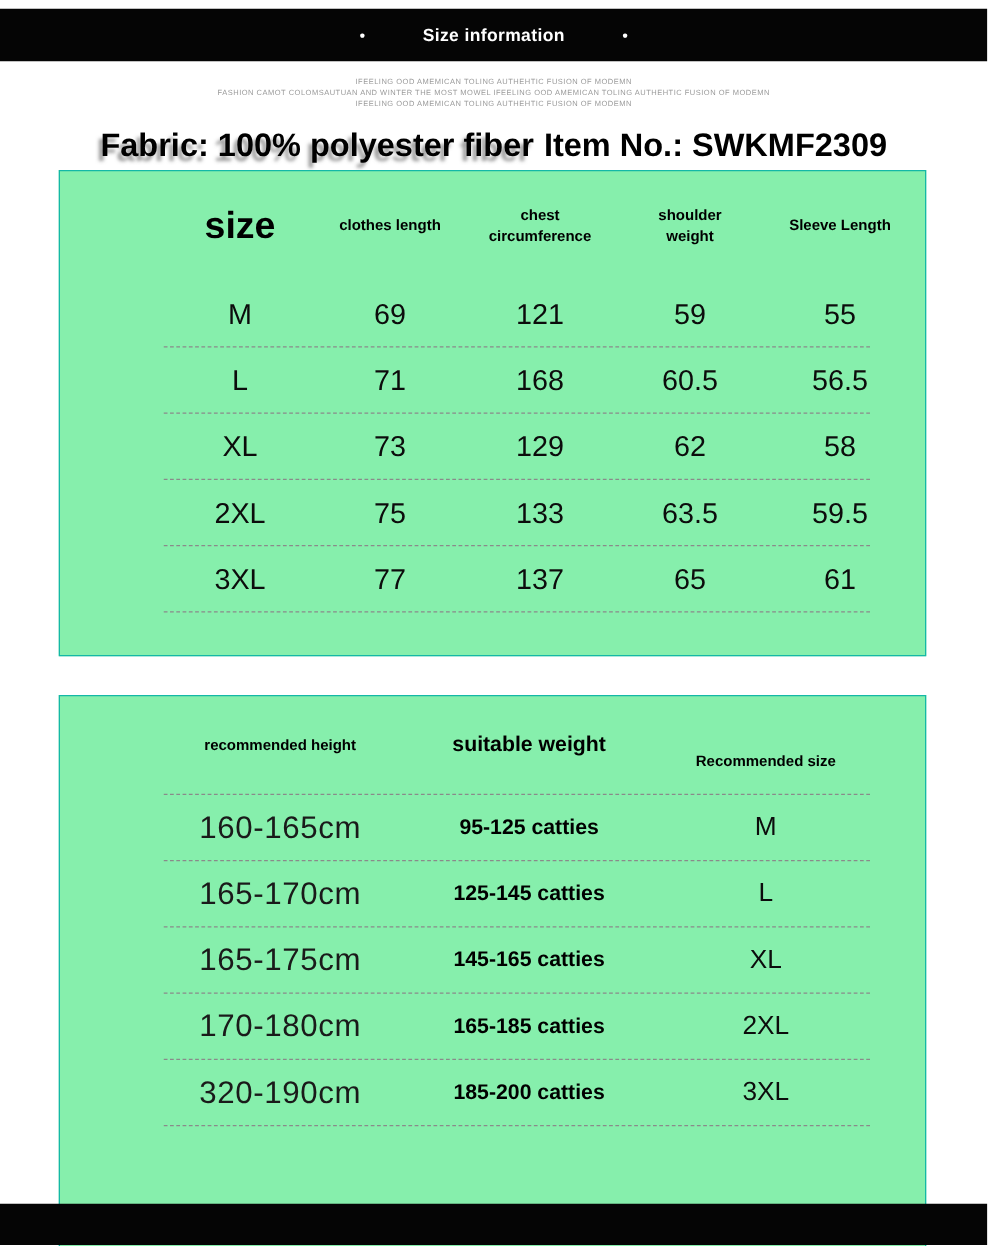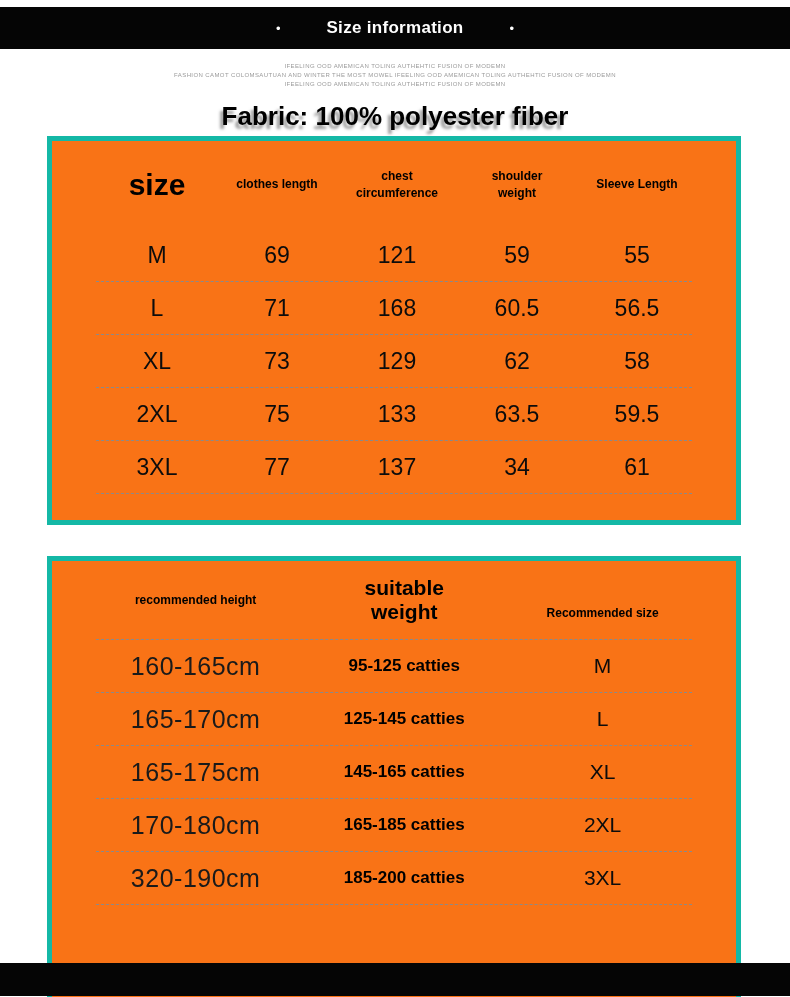--- a/index.html
+++ b/index.html
@@ -9,42 +9,42 @@
     position:relative; width:790px; height:997px; background:#ffffff;
     overflow:hidden; margin:0 auto;
   }
 
   
   .top-bar {
     position:absolute; top:7px; left:0; width:790px; height:42px;
     background:#050505; color:#ffffff;
     display:flex; align-items:center; justify-content:center; gap:46px;
   }
-  .top-title { font-size:17px; font-weight:700; letter-spacing:0.3px; }
+  .top-title { font-size:14px; font-weight:700; letter-spacing:0.3px; }
   .dot { font-size:13px; line-height:1; }
 
   
   .watermark {
     position:absolute; top:62px; left:0; right:0; text-align:center;
     color:#9a9a9a; font-size:6px; line-height:9px; letter-spacing:0.4px;
   }
 
   
   .title-row {
     position:absolute; top:101px; left:0; right:0;
     display:flex; justify-content:center; align-items:baseline; gap:8px;
     font-weight:700; font-size:26px; color:#000;
     white-space:nowrap;
   }
   .fabric { text-shadow:-3px 4px 3px rgba(140,140,140,0.85); }
 
   
   .table-box {
     position:absolute; left:47px; width:694px;
-    border:5px solid #14b8a6; background:#f97316;
+    border:1px solid #14b8a6; background:#86efac;padding-left:39px;
   }
   .size-box { top:136px; height:389px; }
   .fit-box  { top:556px; height:486px; }
 
   .dash {
     border-top:1px dashed #8a8a8a; height:0; margin:0 44px;
   }
 
   
   .s-grid {
@@ -61,21 +61,21 @@
   .s-row { height:52px; font-size:23px; color:#0c0c0c; font-weight:400; }
   .s-row .c0 { font-size:23px; }
 
   
   .f-grid {
     display:grid; grid-template-columns:42% 19% 39%;
     align-items:center; justify-items:center; text-align:center;
   }
   .f-head { height:78px; }
   .f-head .fh0 { font-size:12px; font-weight:700; color:#000; }
-  .f-head .fh1 { font-size:21px; font-weight:700; color:#000; }
+  .f-head .fh1 { font-size:17px; font-weight:700; color:#000; }
   .f-head .fh2 { font-size:12px; font-weight:700; color:#000;margin-top:26px; }
   .f-row { height:52px; }
   .f-row .fc0 { font-size:25px; color:#1a1a1a; font-weight:400; letter-spacing:0.5px; }
   .f-row .fc1 { font-size:17px; color:#000; font-weight:700; }
   .f-row .fc2 { font-size:21px; color:#0c0c0c; font-weight:400; }
 
   
   .bottom-bar {
     position:absolute; left:0; bottom:1px; width:790px; height:33px;
     background:#050505;
@@ -93,20 +93,21 @@
   </div>
 
   <div class="watermark">
     <div>IFEELING OOD AMEMICAN TOLING AUTHEHTIC FUSION OF MODEMN</div>
     <div>FASHION CAMOT COLOMSAUTUAN AND WINTER THE MOST MOWEL IFEELING OOD AMEMICAN TOLING AUTHEHTIC FUSION OF MODEMN</div>
     <div>IFEELING OOD AMEMICAN TOLING AUTHEHTIC FUSION OF MODEMN</div>
   </div>
 
   <div class="title-row">
     <span class="fabric">Fabric: 100% polyester fiber</span>
+    <span class="itemno">Item No.: SWKMF2309</span>
   </div>
 
   <div class="table-box size-box">
     <div class="s-grid s-head">
       <span class="h-big">size</span>
       <span class="h-small">clothes length</span>
       <span class="h-small">chest circumference</span>
       <span class="h-small">shoulder weight</span>
       <span class="h-small">Sleeve Length</span>
     </div>
@@ -144,21 +145,21 @@
       <span>133</span>
       <span>63.5</span>
       <span>59.5</span>
     </div>
     <div class="dash"></div>
 
     <div class="s-grid s-row">
       <span class="c0">3XL</span>
       <span>77</span>
       <span>137</span>
-      <span>34</span>
+      <span>65</span>
       <span>61</span>
     </div>
     <div class="dash"></div>
   </div>
 
   <div class="table-box fit-box">
     <div class="f-grid f-head">
       <span class="fh0">recommended height</span>
       <span class="fh1">suitable weight</span>
       <span class="fh2">Recommended size</span>

